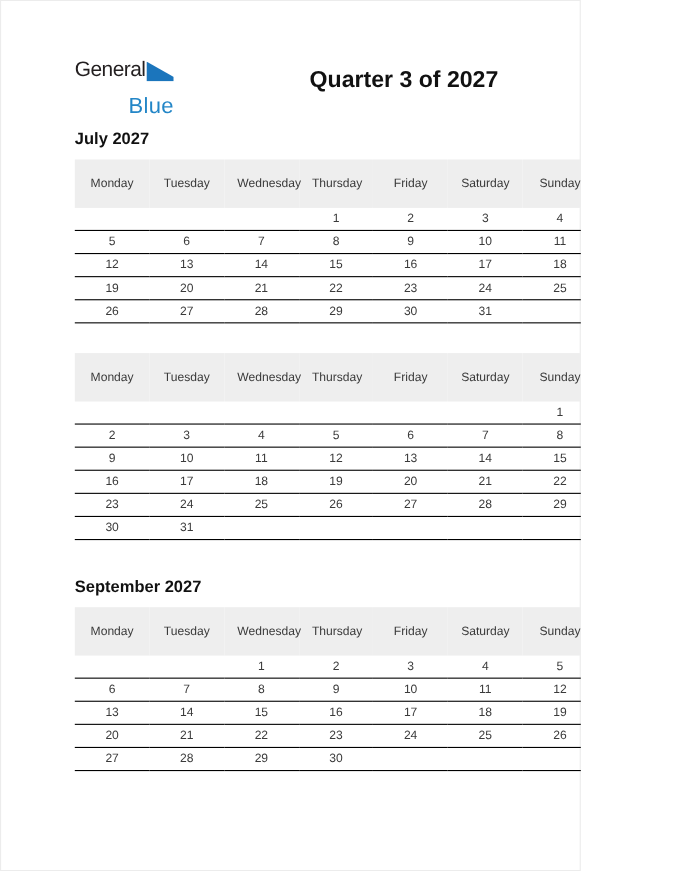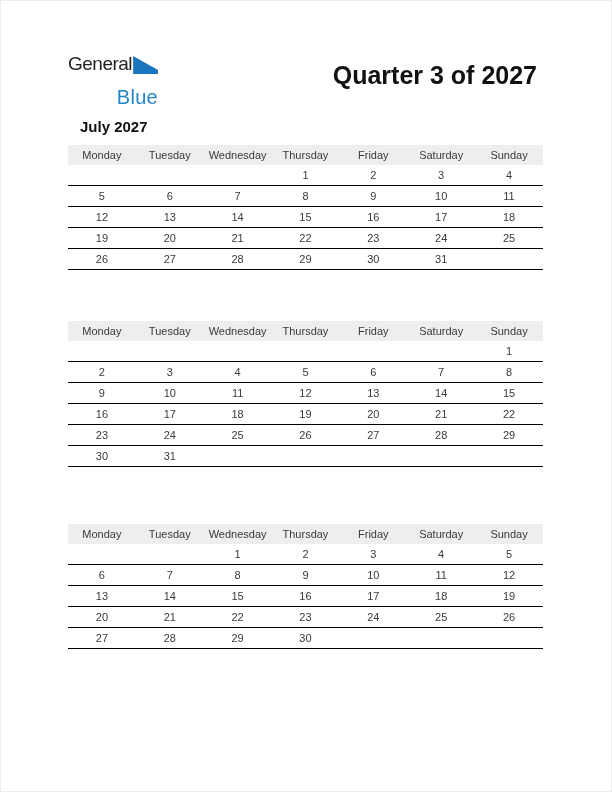--- a/index.html
+++ b/index.html
@@ -3,21 +3,21 @@
 <meta charset="utf-8">
 <style>
   html, body {
     margin: 0;
     padding: 0;
     background: #ffffff;
     font-family: "Liberation Sans", sans-serif;
   }
   .page {
     position: relative;
-    width: 612px;
+    width: 528px;
     height: 792px;
     background: #ffffff;
     overflow: hidden;
     box-shadow: inset 0 0 0 1px #ececec;
   }
 
   
   .logo {
     position: absolute;
     left: 68px;
@@ -49,54 +49,54 @@
     line-height: 18px;
     letter-spacing: 0.3px;
     color: var(--logo-text-blue, #2386c7);
     text-align: right;
     margin-top: 16px;
   }
   .quarter-title {
     position: absolute;
     top: 61px;
     right: 75px;
-    font-size: 25px;
+    font-size: 21px;
     font-weight: bold;
     color: var(--title-text, #111111);
   }
 
   
   .month {
     position: absolute;
     left: 68px;
     width: 475px;
   }
   .month:nth-of-type(1) { top: 117px; }
   .month:nth-of-type(2) { top: 321px; }
   .month:nth-of-type(3) { top: 524px; }
 
   .month-title {
     font-size: 15px;
     font-weight: bold;
     line-height: 20px;
     color: var(--title-text, #111111);
-    margin: 0 0 8px 12px;
+    margin: 0 0 8px 0;
   }
   table.cal {
     width: 475px;
     border-collapse: collapse;
     table-layout: fixed;
   }
   table.cal th {
     background: var(--header-row-bg, #eeeeee);
     font-weight: normal;
     font-size: 11px;
     color: var(--date-text, #3a3a3a);
     height: 20px;
-    padding: 0;
+    padding: 12px;
     text-align: center;
   }
   table.cal td {
     font-size: 11px;
     color: var(--date-text, #3a3a3a);
     height: 20px;
     padding: 0;
     text-align: center;
     border-bottom: 1px solid var(--row-line, #000000);
   }
@@ -245,20 +245,21 @@
               <td></td>
               <td></td>
               <td></td>
               <td></td>
               <td></td>
             </tr>
           </tbody>
         </table>
       </section>
       <section class="month">
+        <h2 class="month-title">September 2027</h2>
         <table class="cal">
           <thead>
             <tr>
               <th>Monday</th>
               <th>Tuesday</th>
               <th>Wednesday</th>
               <th>Thursday</th>
               <th>Friday</th>
               <th>Saturday</th>
               <th>Sunday</th>

